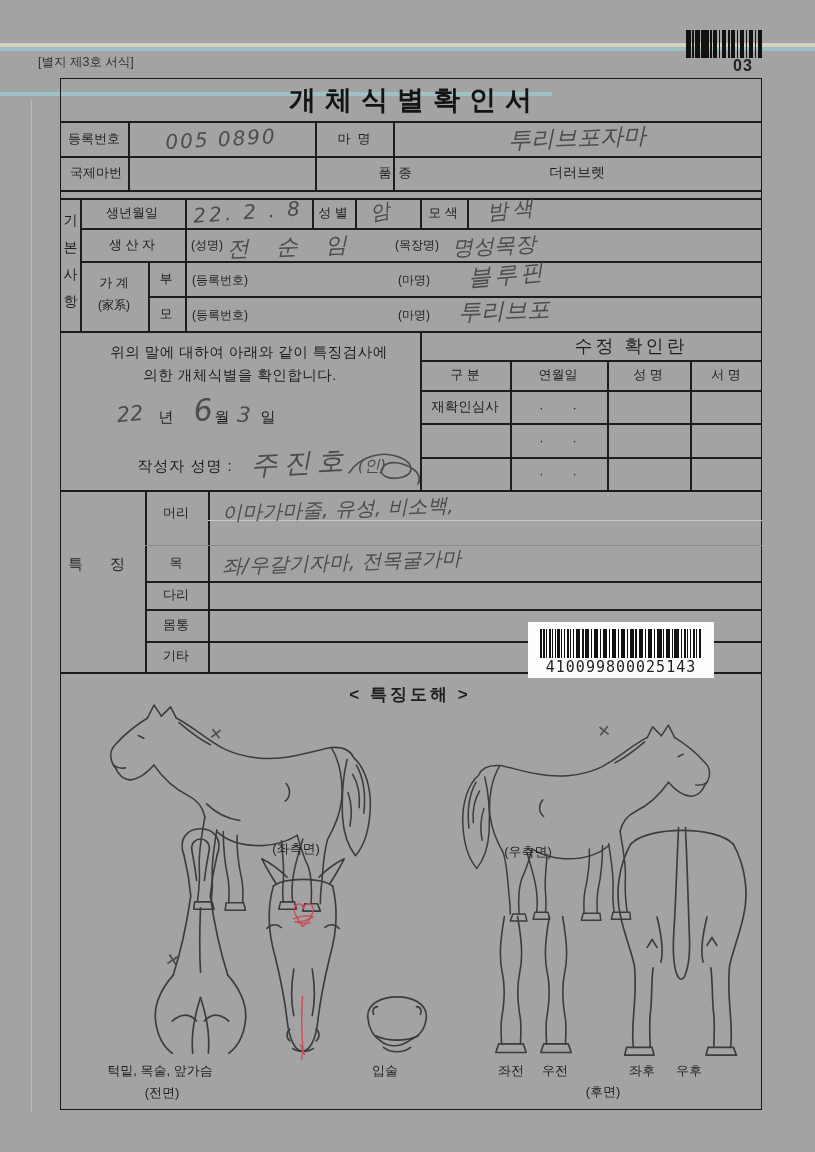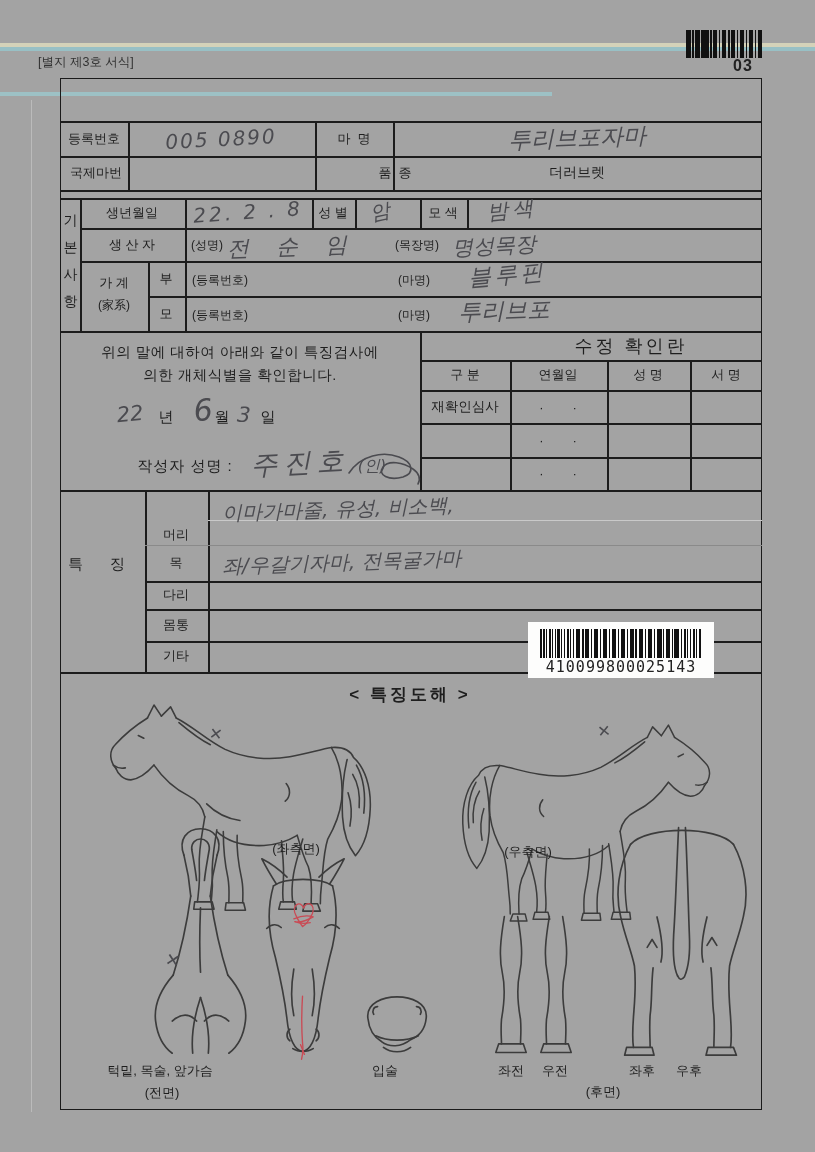--- a/index.html
+++ b/index.html
@@ -31,20 +31,21 @@
   <div class="scanline" style="left:0;top:47px;width:815px;height:4px;background:#96c6cb;opacity:.85;"></div>
   <div class="scanline" style="left:0;top:92px;width:552px;height:4px;background:#9bc8cd;opacity:.8;"></div>
   <div class="scanline" style="left:31px;top:100px;width:1px;height:1012px;background:#bbbbbb;"></div>
 
   <div class="abs lab" style="left:38px;top:54px;font-size:12.5px;color:#333;">[별지 제3호 서식]</div>
   <div class="abs bars" style="left:686px;top:30px;width:76px;height:28px;"></div>
   <div class="abs" style="left:733px;top:57px;font-size:16px;font-weight:bold;letter-spacing:1px;color:#222;">03</div>
 
   <div class="box" style="left:60px;top:78px;width:700px;height:1030px;"></div>
 
+  <div class="abs ctr" style="left:415px;top:100px;font-size:27px;font-weight:bold;letter-spacing:9px;color:#141414;white-space:nowrap;">개체식별확인서</div>
 
   <div class="h" style="left:60px;top:121px;width:702px;"></div>
   <div class="h" style="left:60px;top:156px;width:702px;"></div>
   <div class="h" style="left:60px;top:190px;width:702px;"></div>
   <div class="v" style="left:128px;top:121px;height:69px;"></div>
   <div class="v" style="left:315px;top:121px;height:69px;"></div>
   <div class="v" style="left:393px;top:121px;height:69px;"></div>
 
   <div class="h" style="left:60px;top:198px;width:702px;"></div>
   <div class="h" style="left:80px;top:228px;width:682px;"></div>
@@ -102,21 +103,21 @@
   <div class="abs ctr lab" style="left:114px;top:305px;font-size:12px;">(家系)</div>
   <div class="abs ctr lab" style="left:166px;top:279px;">부</div>
   <div class="abs ctr lab" style="left:166px;top:314px;">모</div>
   <div class="abs lab" style="left:192px;top:272px;font-size:12px;">(등록번호)</div>
   <div class="abs lab" style="left:398px;top:272px;font-size:12px;">(마명)</div>
   <div class="abs ctr hw" style="left:507px;top:275px;font-size:23px;letter-spacing:3px;transform:translate(-50%,-50%) rotate(-5deg);">블루핀</div>
   <div class="abs lab" style="left:192px;top:307px;font-size:12px;">(등록번호)</div>
   <div class="abs lab" style="left:398px;top:307px;font-size:12px;">(마명)</div>
   <div class="abs ctr hw" style="left:504px;top:311px;font-size:23px;transform:translate(-50%,-50%) rotate(-2deg);">투리브포</div>
 
-  <div class="abs ctr lab" style="left:240px;top:352px;font-size:14.5px;letter-spacing:.5px;">위의 말에 대하여 아래와 같이 특징검사에</div>
+  <div class="abs ctr lab" style="left:249px;top:352px;font-size:14.5px;letter-spacing:.5px;">위의 말에 대하여 아래와 같이 특징검사에</div>
   <div class="abs ctr lab" style="left:240px;top:375px;font-size:14.5px;letter-spacing:.5px;">의한 개체식별을 확인합니다.</div>
   <div class="abs ctr hw" style="left:130px;top:414px;font-size:21px;transform:translate(-50%,-50%) rotate(-6deg);">22</div>
   <div class="abs ctr lab" style="left:166px;top:417px;font-size:15px;">년</div>
   <div class="abs ctr hw" style="left:203px;top:410px;font-size:30px;transform:translate(-50%,-50%) rotate(-5deg);">6</div>
   <div class="abs ctr lab" style="left:222px;top:417px;font-size:15px;">월</div>
   <div class="abs ctr hw" style="left:244px;top:415px;font-size:21px;transform:translate(-50%,-50%) rotate(4deg);">3</div>
   <div class="abs ctr lab" style="left:268px;top:417px;font-size:15px;">일</div>
   <div class="abs ctr lab" style="left:185px;top:466px;font-size:15px;letter-spacing:1px;">작성자 성명 :</div>
   <div class="abs ctr hw" style="left:300px;top:463px;font-size:27px;letter-spacing:6px;transform:translate(-50%,-50%) rotate(-3deg);">주진호</div>
   <div class="abs ctr hw" style="left:372px;top:466px;font-size:16px;">(인)</div>
@@ -128,21 +129,21 @@
   <div class="abs ctr lab" style="left:465px;top:375px;">구 분</div>
   <div class="abs ctr lab" style="left:558px;top:375px;">연월일</div>
   <div class="abs ctr lab" style="left:648px;top:375px;text-align:center;">성 명</div>
   <div class="abs ctr lab" style="left:726px;top:375px;">서 명</div>
   <div class="abs ctr lab" style="left:465px;top:407px;font-size:13.5px;">재확인심사</div>
   <div class="abs ctr lab" style="left:558px;top:407px;">·        ·</div>
   <div class="abs ctr lab" style="left:558px;top:440px;">·        ·</div>
   <div class="abs ctr lab" style="left:558px;top:473px;">·        ·</div>
 
   <div class="abs lab" style="left:68px;top:555px;font-size:15px;letter-spacing:27px;">특징</div>
-  <div class="abs ctr lab" style="left:176px;top:535px;">머리</div>
+  <div class="abs ctr lab" style="left:176px;top:513px;">머리</div>
   <div class="abs ctr lab" style="left:176px;top:563px;">목</div>
   <div class="abs ctr lab" style="left:176px;top:595px;">다리</div>
   <div class="abs ctr lab" style="left:176px;top:625px;">몸통</div>
   <div class="abs ctr lab" style="left:176px;top:656px;">기타</div>
   <div class="abs hw" style="left:222px;top:496px;font-size:20px;transform:rotate(-2deg);">이마가마줄, 유성, 비소백,</div>
   <div class="abs hw" style="left:222px;top:549px;font-size:20px;transform:rotate(-2deg);">좌/우갈기자마, 전목굴가마</div>
 
   <div class="abs" style="left:528px;top:622px;width:186px;height:56px;background:#fdfdfc;"></div>
   <div class="abs bars" style="left:540px;top:629px;width:162px;height:29px;"></div>
   <div class="abs ctr" style="left:621px;top:667px;font-family:'DejaVu Sans Mono',monospace;font-size:15px;letter-spacing:1px;color:#222;">410099800025143</div>

